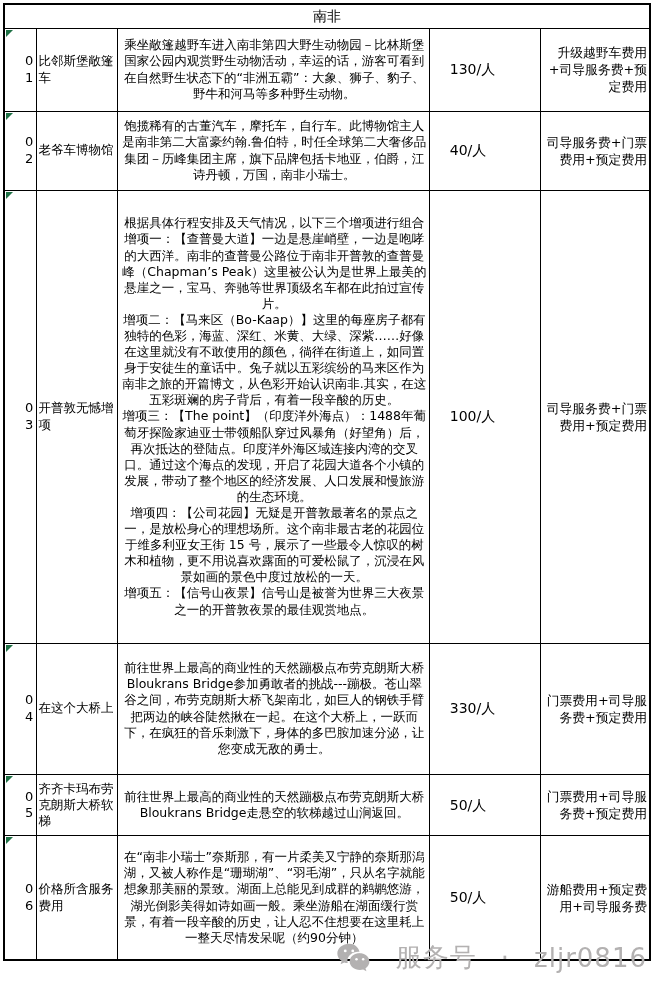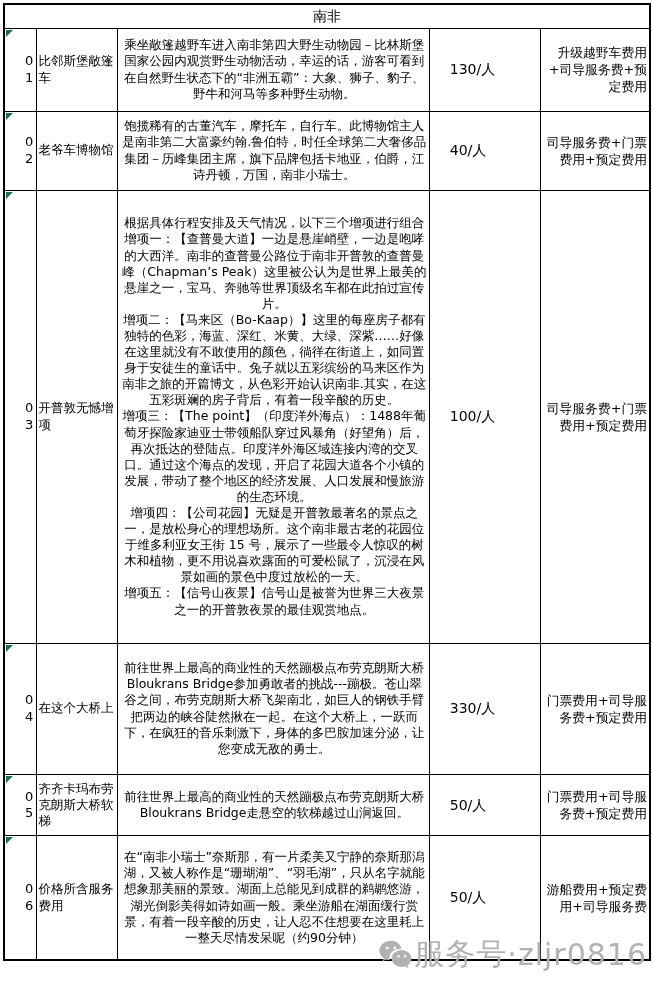--- a/index.html
+++ b/index.html
@@ -53,22 +53,22 @@
   tr.h-title{height:24px;}
   tr.h-head{height:25px;}
   tr.r1{height:83px;}
   tr.r2{height:79px;}
   tr.r3{height:453px;}
   tr.r4{height:131px;}
   tr.r5{height:54px;}
   tr.r6{height:125px;}
   .watermark{
     position:absolute;right:6px;bottom:10px;
-    display:flex;align-items:center;gap:0;
-    color:#b3b1b1;font-size:30px;
+    display:flex;align-items:center;gap:24px;
+    color:#b3b1b1;font-size:26px;
     background:transparent;
   }
   .watermark .wm-text{white-space:nowrap;letter-spacing:1px;}
   .wm-icon{width:36px;height:30px;display:inline-block;}
 </style>
 </head>
 <body>
 
 <table class="sheet">
   <colgroup>

